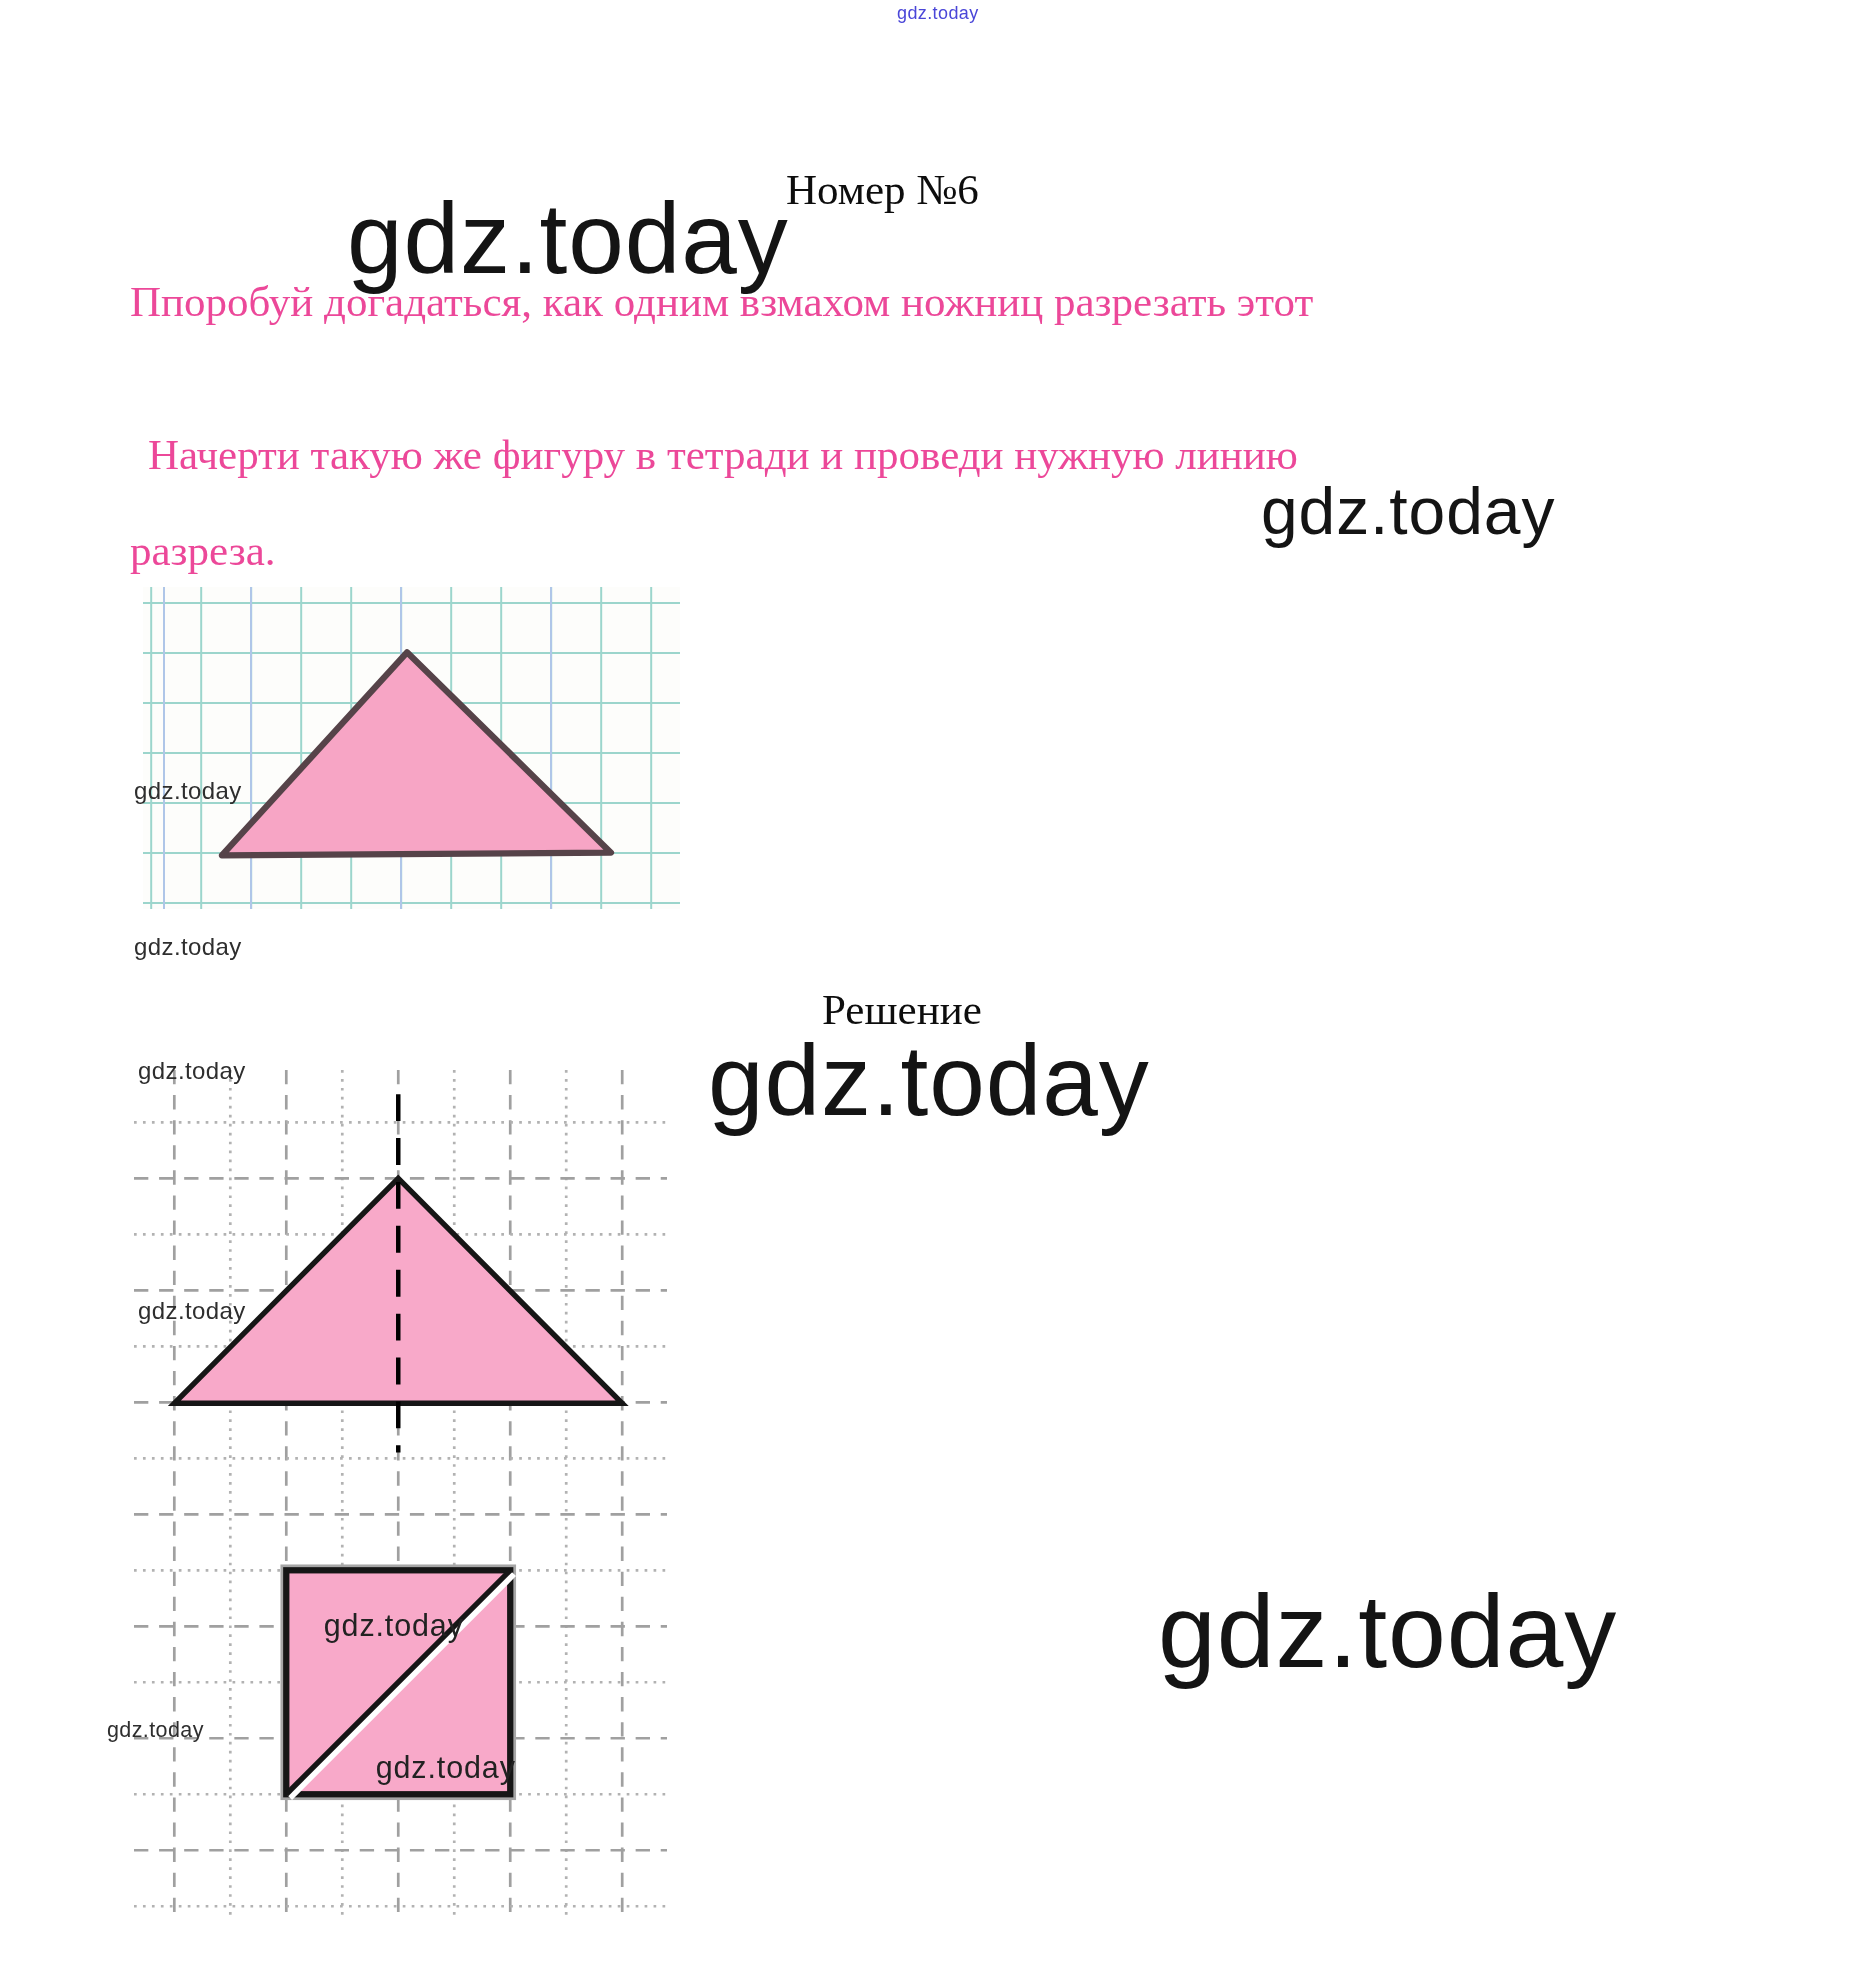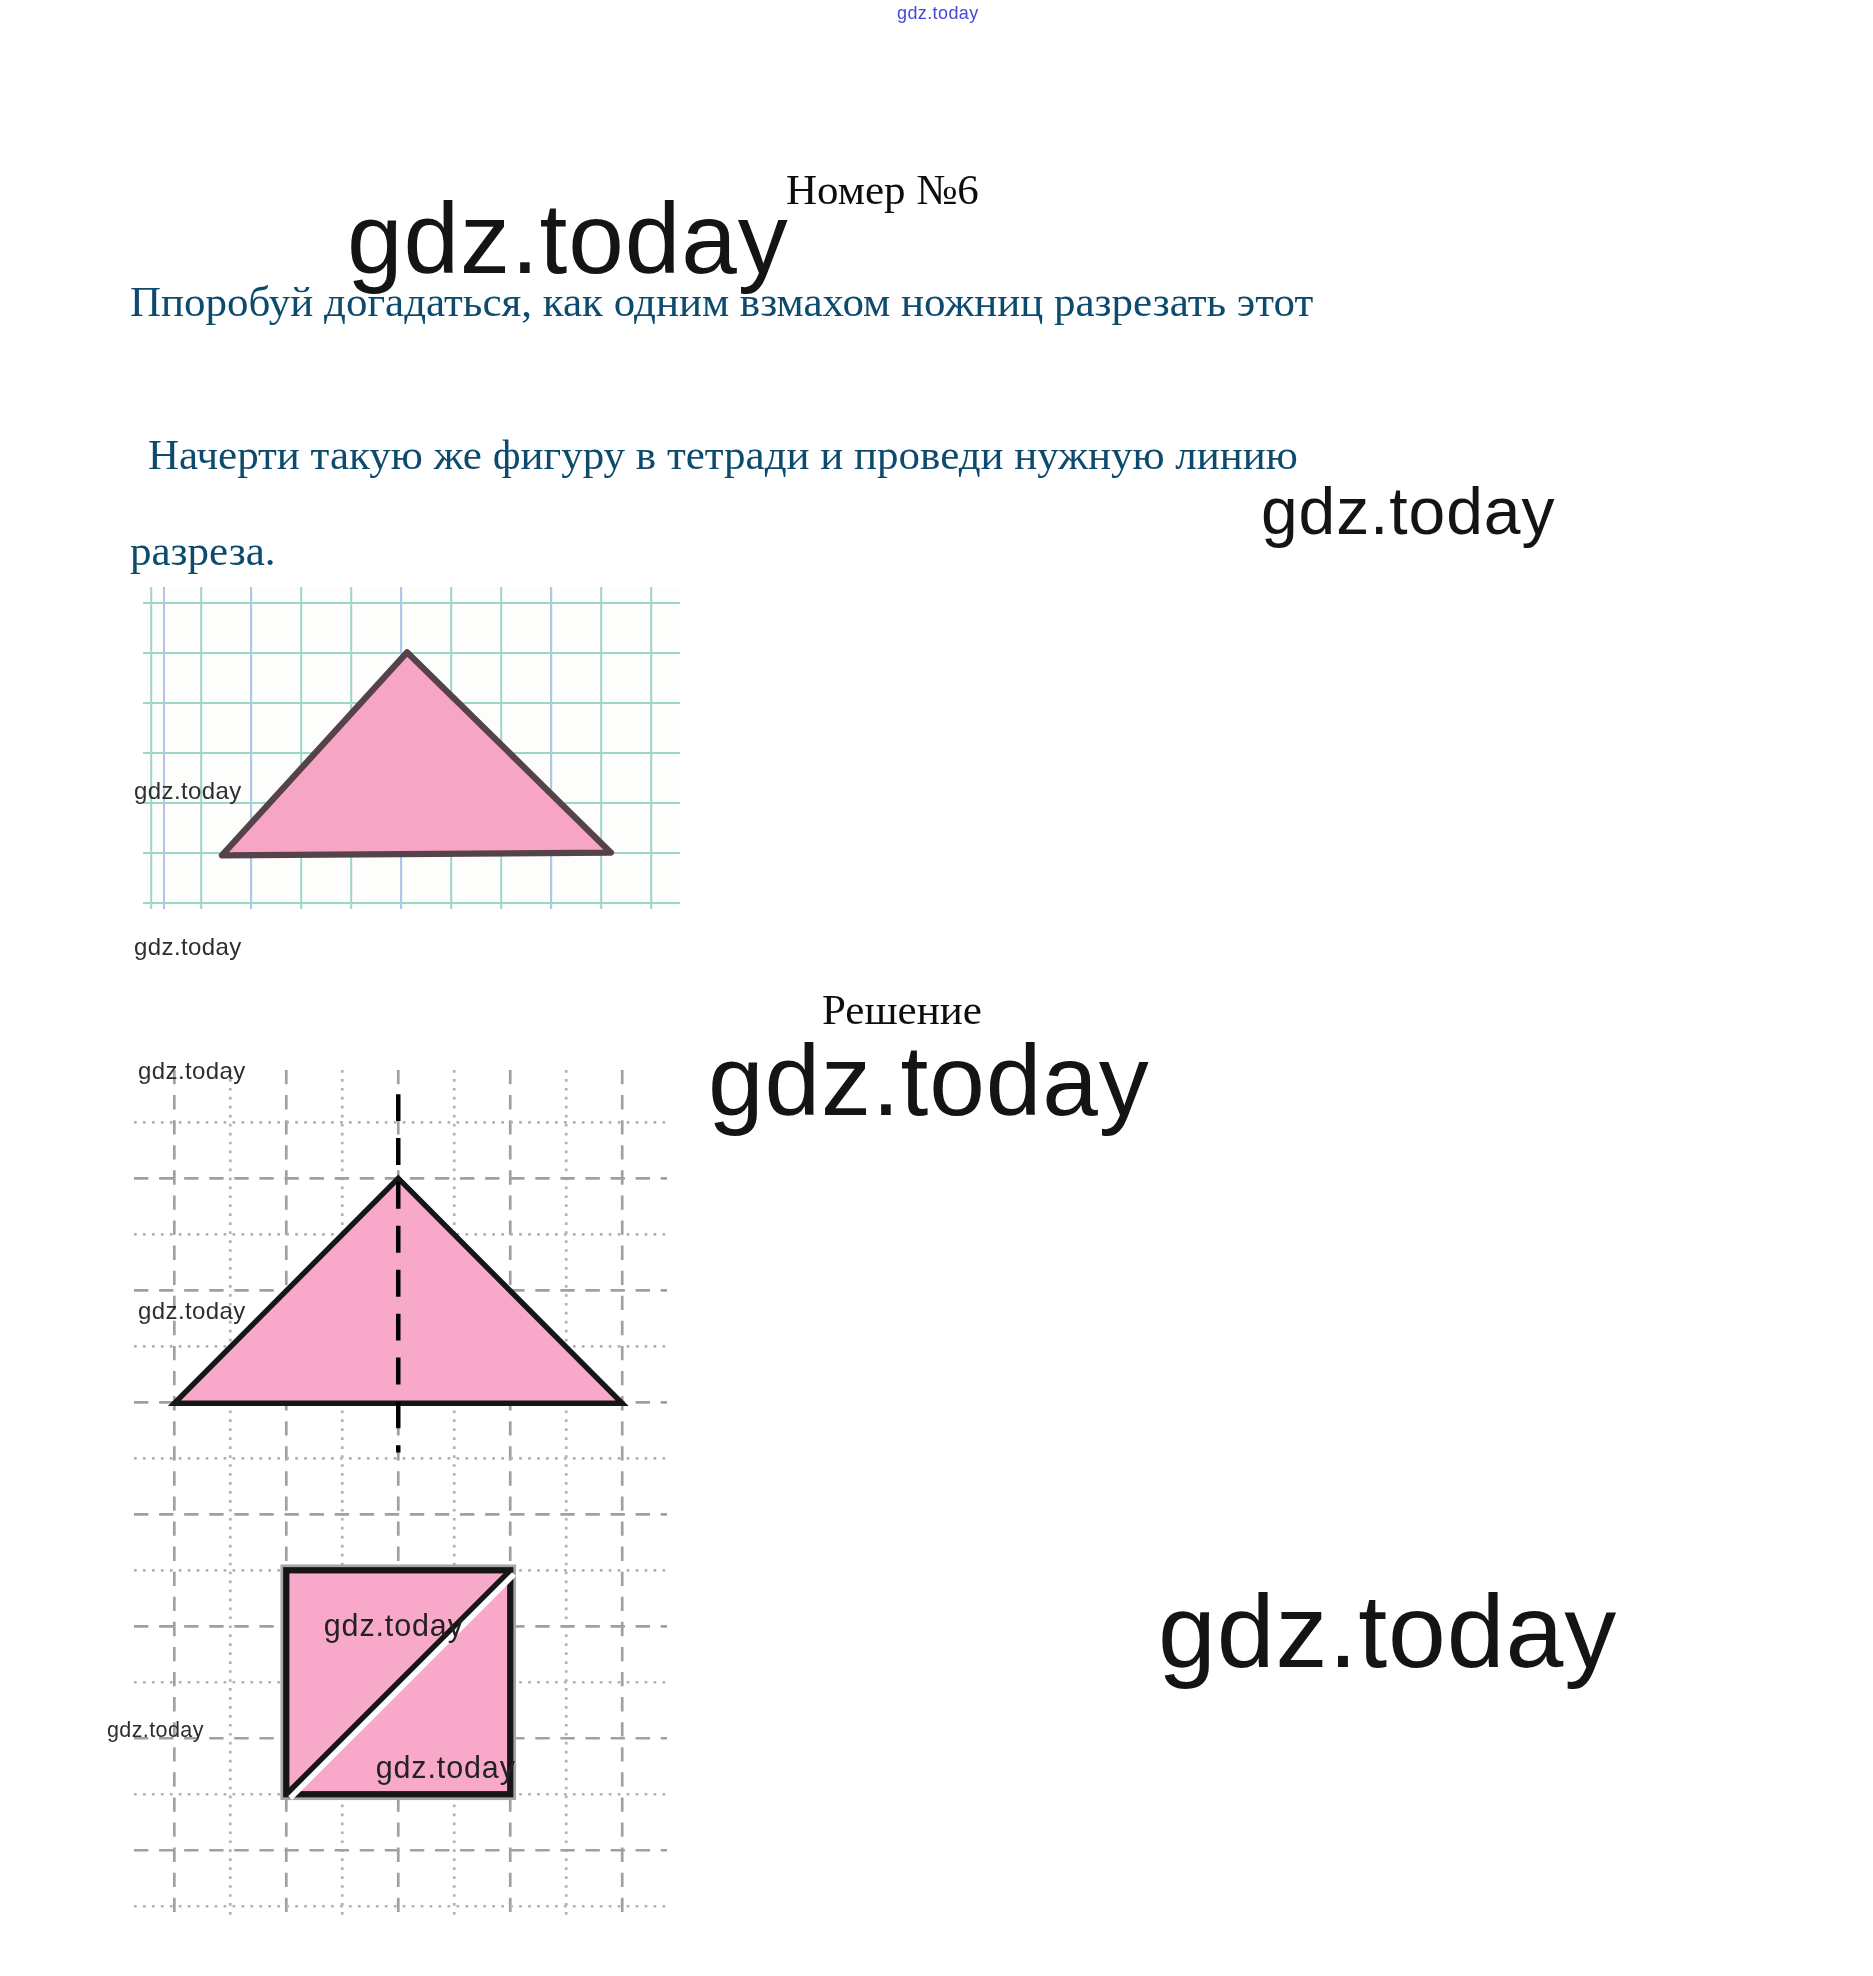--- a/index.html
+++ b/index.html
@@ -24,21 +24,21 @@
   .wm-big{font-size:100px;}
   .wm-right{font-size:66px;}
   .wm-bottom{font-size:104px;}
   .wm-small{font-size:24px;color:#2E2E2E;letter-spacing:0.4px;}
   .wm-tiny{font-size:21.5px;color:#2E2E2E;letter-spacing:0.4px;}
   
   .title-serif{
     font-size:43px;color:#0d0d0d;line-height:1.05;white-space:nowrap;
   }
   .prob-line{
-    font-size:43px;color:#0c4a6e;line-height:1.05;white-space:nowrap;
+    font-size:43px;color:#ec4899;line-height:1.05;white-space:nowrap;
   }
   
   .fig1{
     width:537px;height:322px;
     background:
       repeating-linear-gradient(to right, #AFC6E8 0 1.8px, transparent 1.8px 150px),
       repeating-linear-gradient(to right, #9CD5CC 0 1.8px, transparent 1.8px 50px),
       repeating-linear-gradient(to bottom, #9CD5CC 0 1.8px, transparent 1.8px 50px),
       #fdfdfb;
     background-position:107px 0, 7.2px 0, 0 15px, 0 0;

